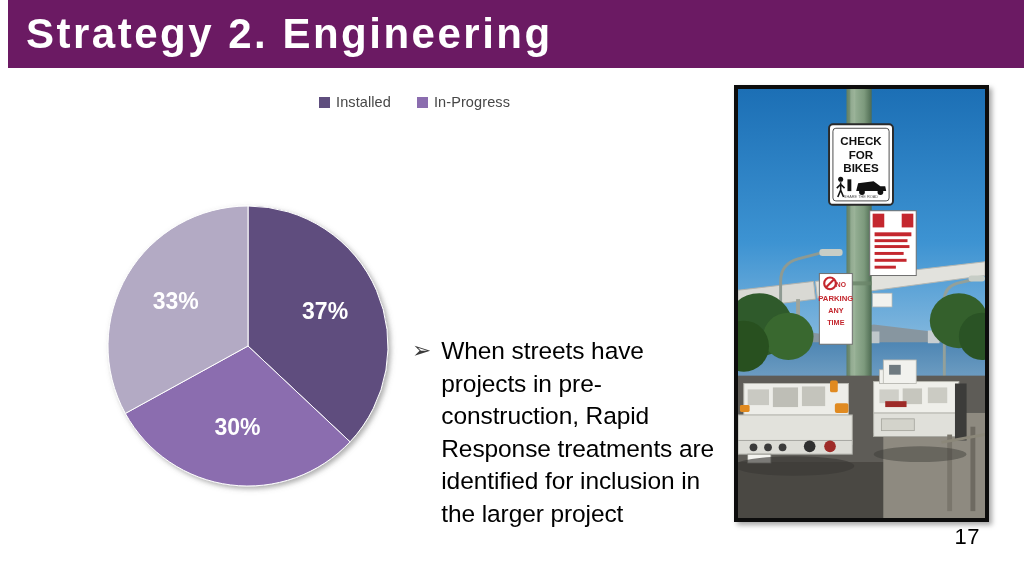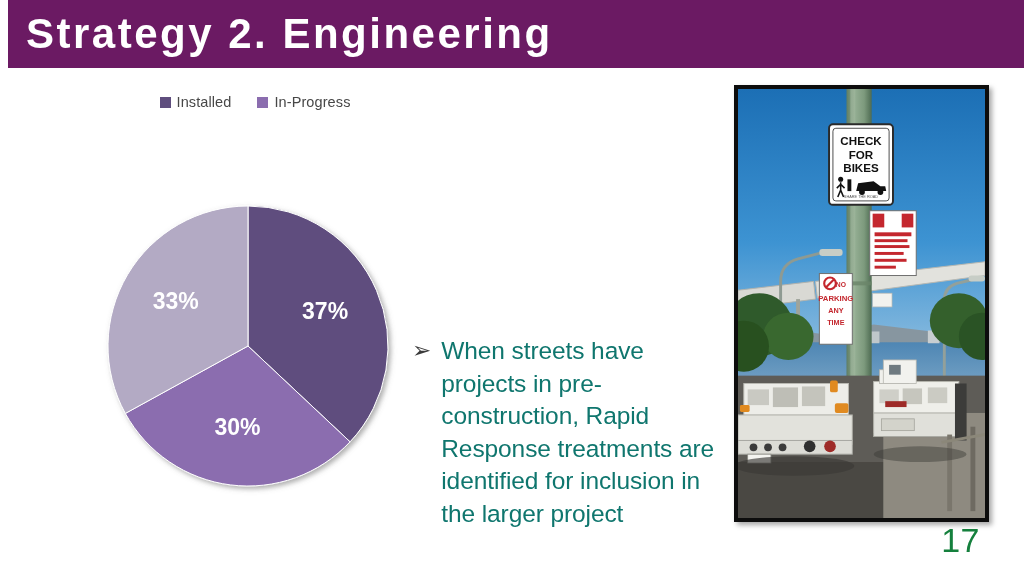--- a/index.html
+++ b/index.html
@@ -38,21 +38,21 @@
     text-align:center;
     color:#484848;
     font-size:23px;
     line-height:1.32;
     letter-spacing:0.2px;
     padding:0 14px;
   }
 
   #chart-legend {
     display:flex;
-    justify-content:center;
+    justify-content:flex-end;
     align-items:center;
     gap:26px;
     margin-top:14px;
     padding-left:0;
   }
   .legend-item { display:flex; align-items:center; gap:6px; }
   .legend-swatch {
     width:11px; height:11px; display:inline-block; flex:0 0 auto;
   }
   .legend-label {
@@ -85,44 +85,44 @@
     display:flex;
     gap:10px;
   }
   #bullet-marker {
     color:#3a3a3a;
     font-size:23px;
     line-height:1.38;
     flex:0 0 auto;
   }
   #bullet-text {
-    color:#0f766e;
+    color:#000000;
     font-size:24.5px;
     line-height:1.33;
     letter-spacing:-0.1px;
   }
 
   
   #photo-frame {
     position:absolute;
     left:734px; top:85px;
     width:255px; height:437px;
     border:4px solid #0d0d0d;
     background:#fef9c3;
     box-shadow:3px 3px 5px rgba(0,0,0,0.35);
     overflow:hidden;
   }
   #photo-svg { display:block; width:100%; height:100%; }
 
   
   #page-number {
     position:absolute;
-    right:44px; bottom:16px;
-    font-size:34px;
-    color:#15803d;
+    right:44px; bottom:26px;
+    font-size:22px;
+    color:#000000;
     letter-spacing:0.5px;
   }
 </style>
 </head>
 <body>
 
 <div id="title-banner" style="background: rgb(107, 26, 99);">
   <div id="title-text">Strategy 2. Engineering</div>
 </div>
 

